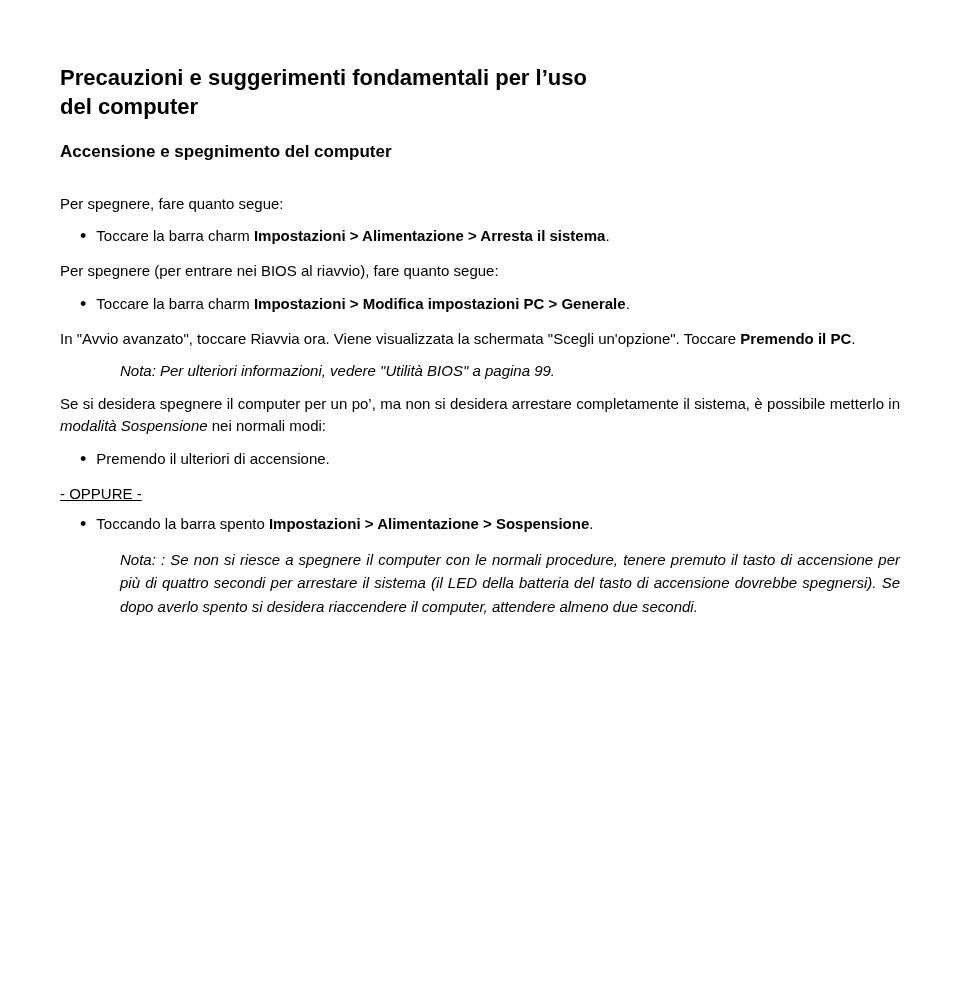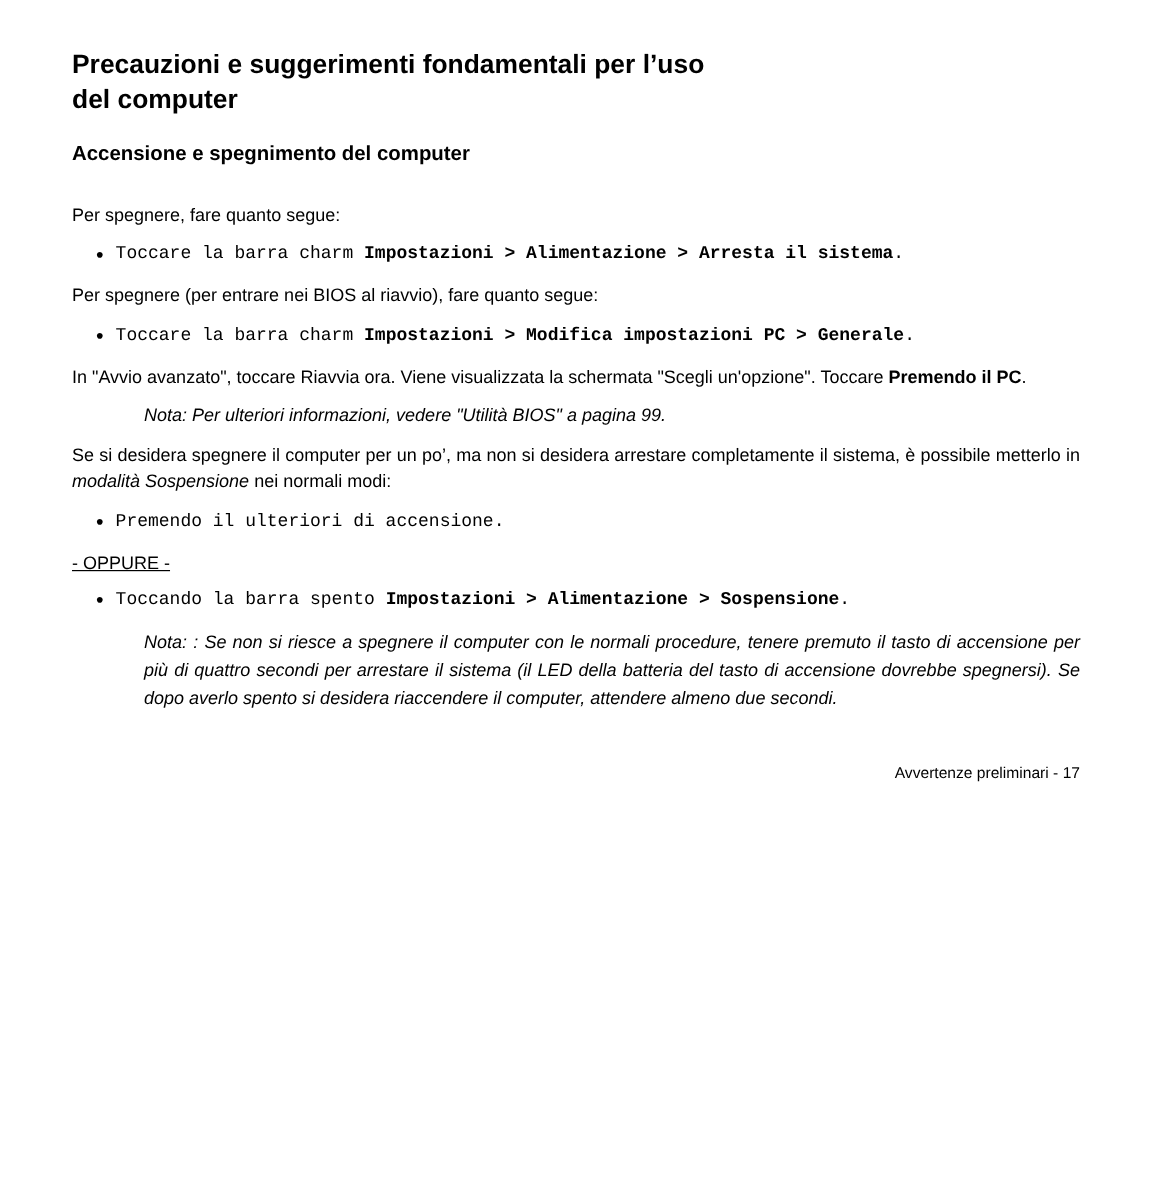--- a/index.html
+++ b/index.html
@@ -23,20 +23,21 @@
       width: 100%;
       position: relative;
     }
 
     h1 {
       font-size: 22px;
       font-weight: bold;
       line-height: 1.3;
       margin-bottom: 18px;
       text-align: left;
+      margin-top: 24px;
     }
 
     h2 {
       font-size: 17px;
       font-weight: bold;
       margin-bottom: 28px;
       margin-top: 4px;
     }
 
     p {
@@ -54,21 +55,20 @@
     .bullet {
       font-size: 18px;
       margin-right: 10px;
       margin-top: -2px;
       flex-shrink: 0;
     }
 
     .bullet-text {
       flex: 1;
       text-align: justify;
-      font-family: Liberation Mono, monospace;
     }
 
     .indent-block {
       margin-left: 60px;
       margin-bottom: 10px;
       text-align: justify;
     }
 
     .bold {
       font-weight: bold;
@@ -160,17 +160,14 @@
     <span class="bullet">•</span>
     <span class="bullet-text">
       <span>Toccando la barra spento </span><span class="bold">Impostazioni &gt; Alimentazione &gt; Sospensione</span><span>.</span>
     </span>
   </div>
 
   <div class="note-indent">
     <span class="bold-italic">Nota</span><span class="italic">: </span><span class="italic">: Se non si riesce a spegnere il computer con le normali procedure, tenere premuto il tasto di accensione per più di quattro secondi per arrestare il sistema (il LED della batteria del tasto di accensione dovrebbe spegnersi). Se dopo averlo spento si desidera riaccendere il computer, attendere almeno due secondi.</span>
   </div>
 
-  <div class="footer-container">
-    <span style="font-size:13px;">Avvertenze preliminari - 17</span>
-  </div>
 
 </div>
 
 </body></html>

